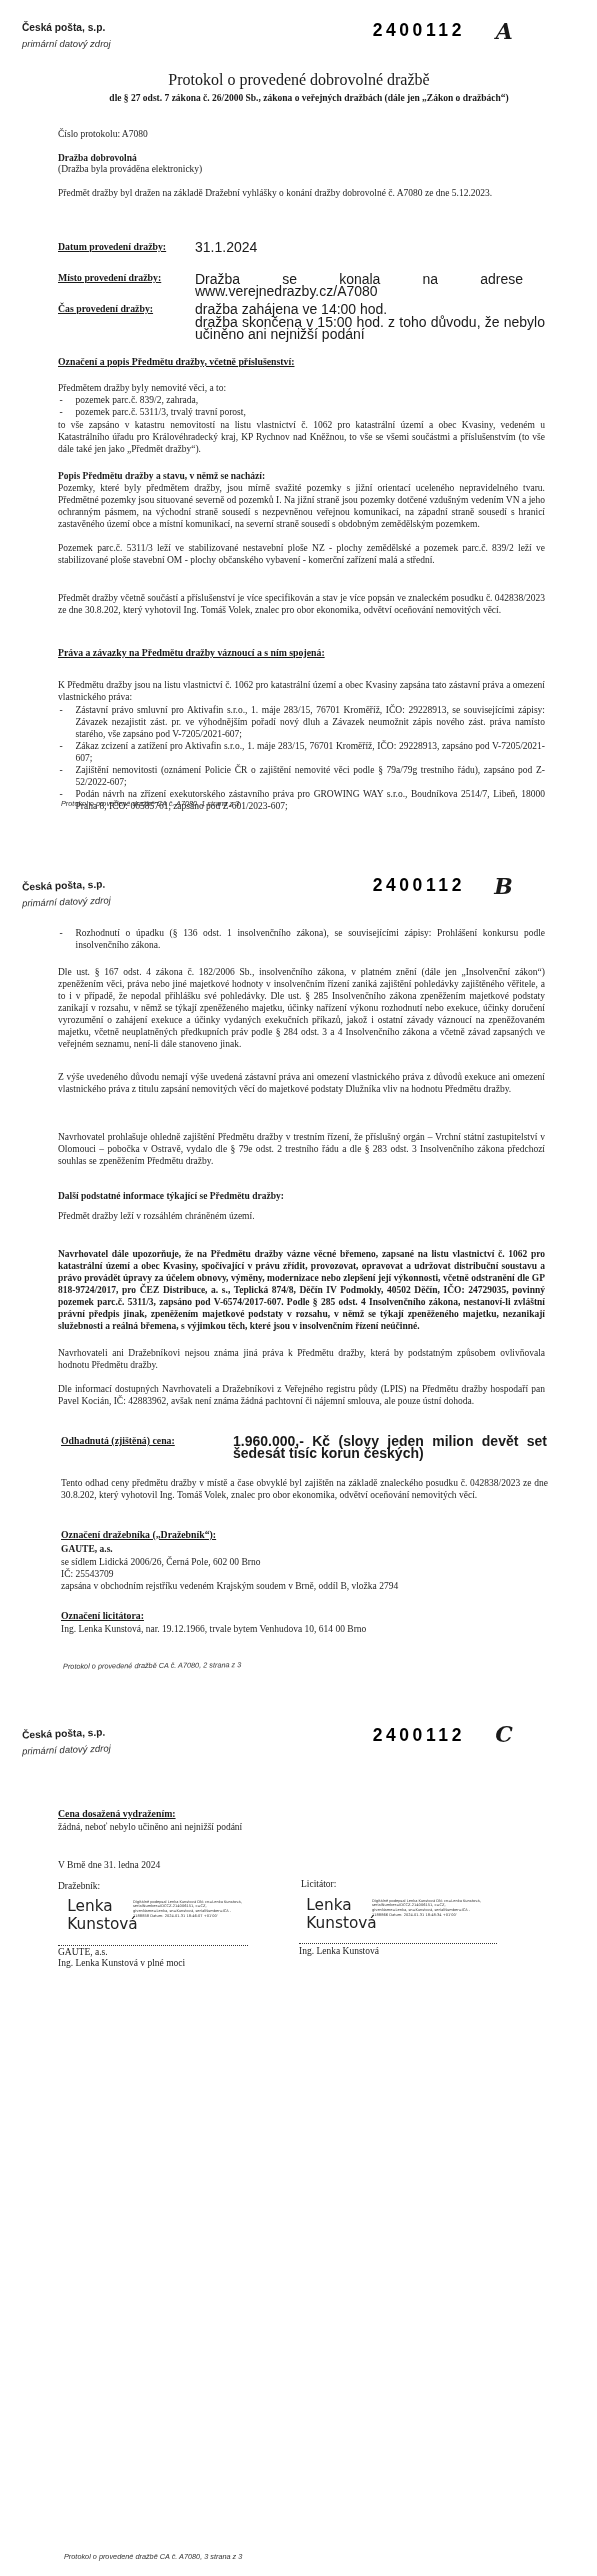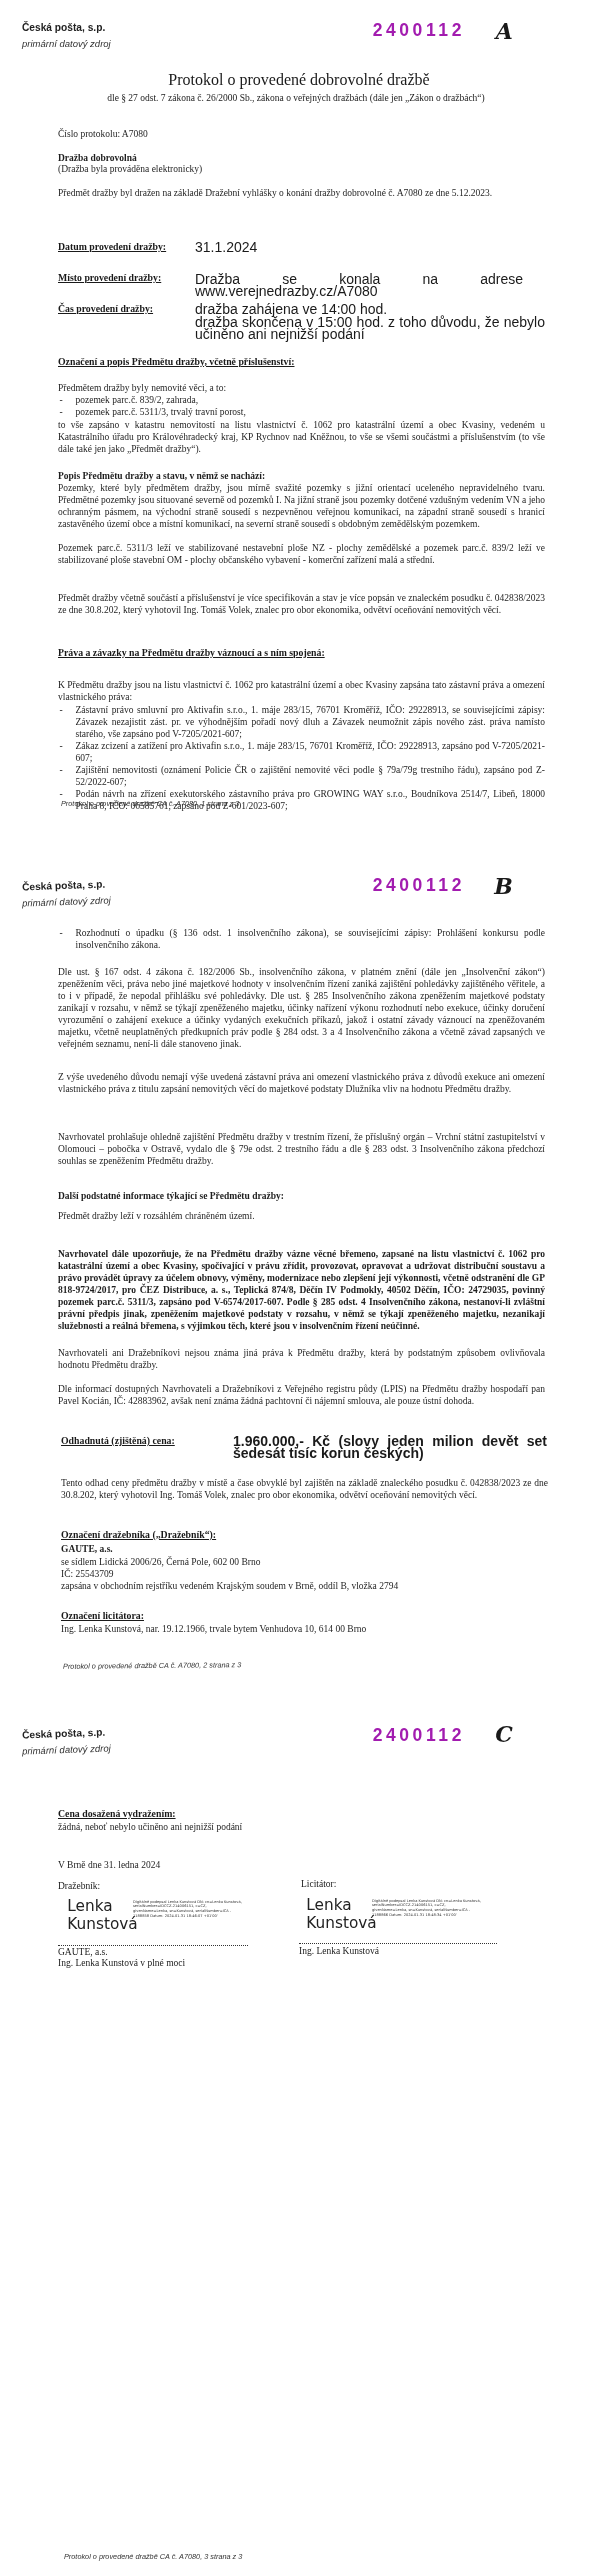--- a/index.html
+++ b/index.html
@@ -1,24 +1,24 @@
 <!DOCTYPE html>
 <html style="font-size:11.7px"><head>
 <meta charset="utf-8">
 <style>
   html, body { margin: 0; padding: 0; background: #ffffff; }
   body { width: 598px; height: 2576px; position: relative; overflow: hidden; color: #1a1a1a; }
   .page { position: absolute; left: 0; width: 523px; }
   .hdr-org { position: absolute; left: 22px; font-family: "Liberation Sans", sans-serif; font-weight: bold; font-size: 10.2px; color: #222; }
   .hdr-sub { position: absolute; left: 22px; font-family: "Liberation Sans", sans-serif; font-style: italic; font-size: 9.5px; color: #333; }
-  .hdr-num { position: absolute; right: 58px; font-family: "Liberation Sans Narrow", "Liberation Sans", sans-serif; font-weight: bold; font-size: 17.5px; letter-spacing: 3.6px; color: #a21caf; }
+  .hdr-num { position: absolute; right: 58px; font-family: "Liberation Sans Narrow", "Liberation Sans", sans-serif; font-weight: bold; font-size: 17.5px; letter-spacing: 3.6px; color: #000000; }
   .hdr-letter { position: absolute; right: 10.2px; font-family: "DejaVu Serif", serif; font-weight: bold; font-style: italic; font-size: 22px; color: #1a1a1a; }
   .body-text { position: absolute; left: 58px; width: 487px; font-family: "Liberation Serif", serif; font-size: 9.5px; line-height: 12px; text-align: justify; color: #1e1e1e; }
   .title { position: absolute; left: 0; width: 598px; text-align: center; font-family: "Liberation Serif", serif; font-size: 16px; color: #1a1a1a; }
-  .subtitle { position: absolute; left: 70px; width: 452px; text-align: center; font-family: "Liberation Serif", serif; font-weight: normal; font-size: 9.5px; line-height: 12.4px; }
+  .subtitle { position: absolute; left: 83px; width: 452px; text-align: center; font-family: "Liberation Serif", serif; font-weight: bold; font-size: 9.5px; line-height: 12.4px; }
   .b { font-weight: bold; }
   .label { position: absolute; left: 58px; font-family: "Liberation Serif", serif; font-weight: bold; font-size: 9.8px; text-decoration: underline; }
   .value { position: absolute; font-family: Liberation Sans, sans-serif; font-size: 14px; line-height: 12px; text-align: justify; }
   ul.dash { list-style: none; margin: 0; padding: 0; }
   ul.dash li { position: relative; padding-left: 17.5px; }
   ul.dash li::before { content: "-"; position: absolute; left: 1.5px; }
   .footer { position: absolute; left: 61px; font-family: "Liberation Sans", sans-serif; font-style: italic; font-size: 7.3px; color: #333; }
   .sig-label { position: absolute; font-family: "Liberation Serif", serif; font-size: 9.5px; }
   .sig-block { position: absolute; width: 190px; height: 44px; }
   .sig-name { position: absolute; left: 7.3px; top: 0; font-family: "DejaVu Sans", sans-serif; font-size: 15.3px; line-height: 17.5px; color: #222; }

